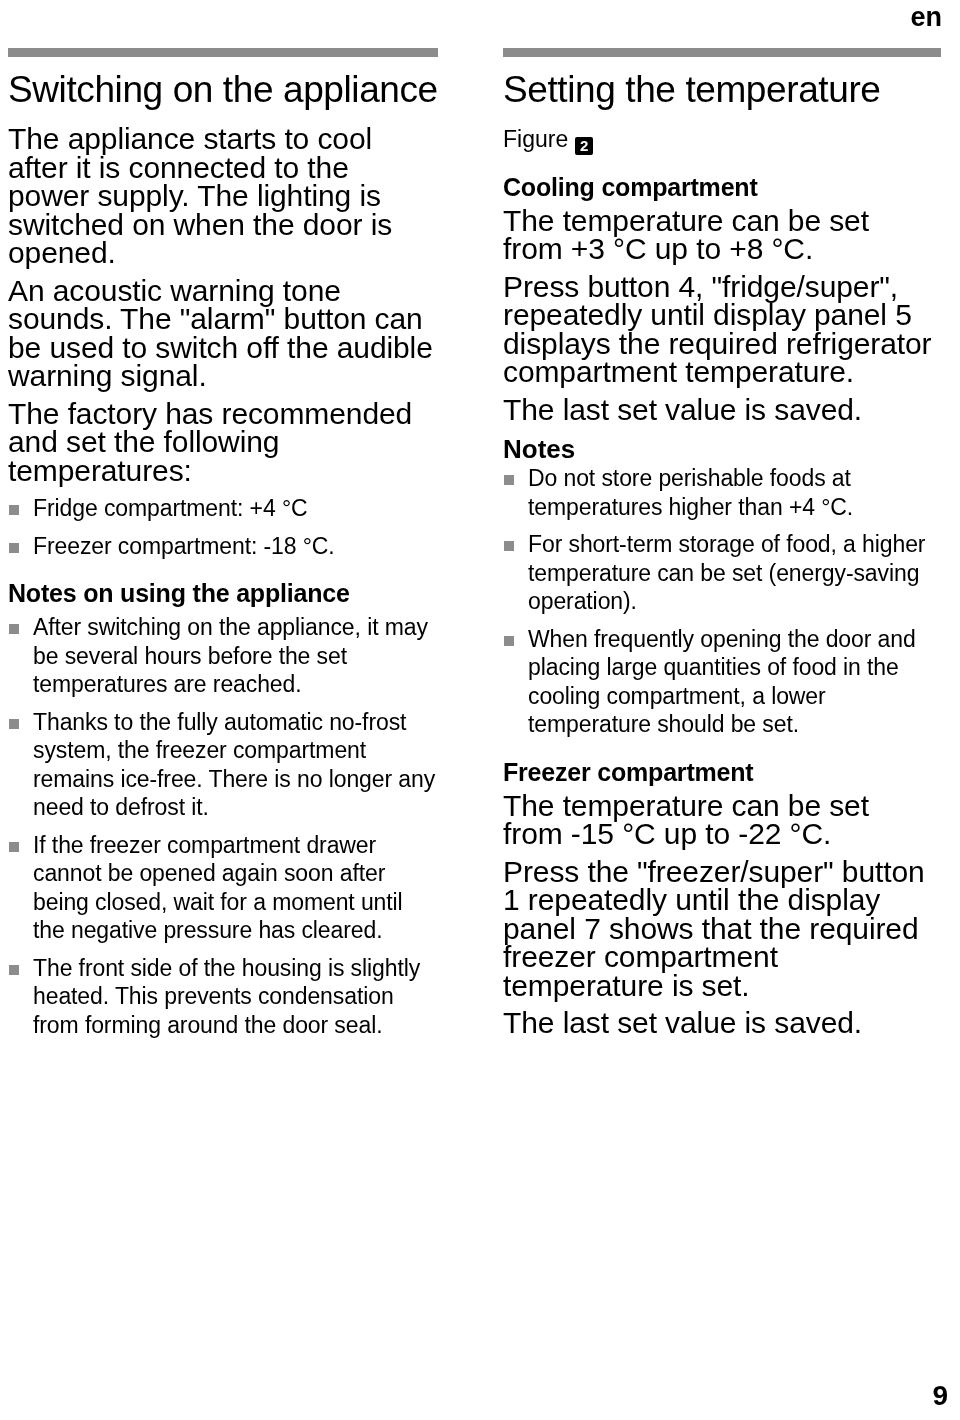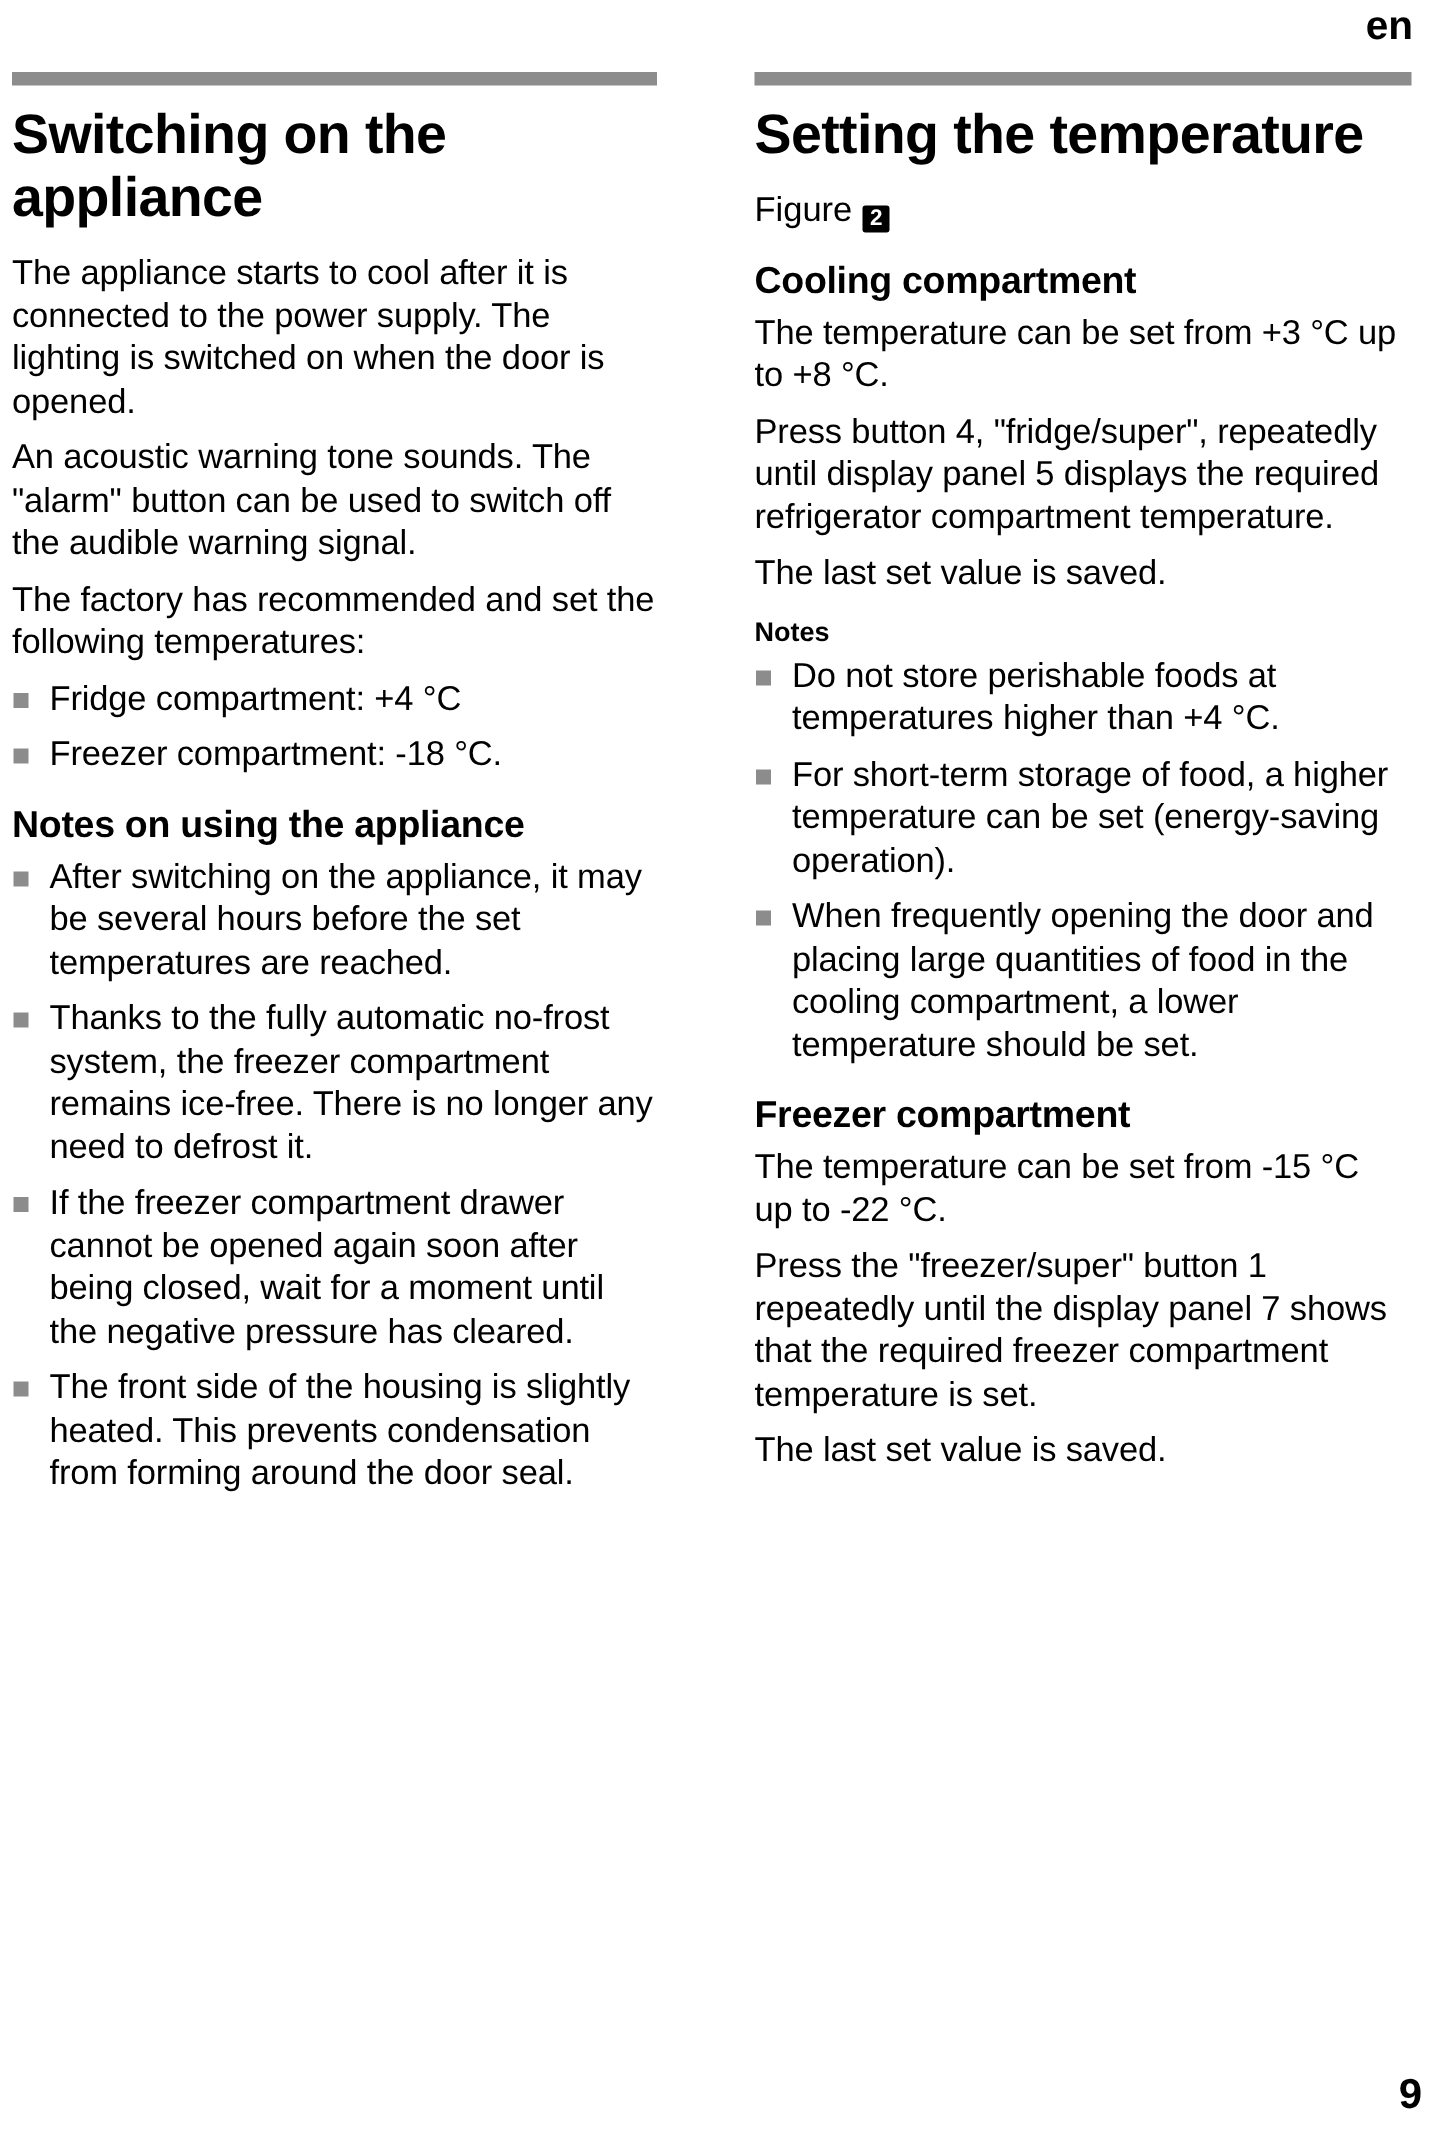--- a/index.html
+++ b/index.html
@@ -50,40 +50,40 @@
     height: 9px;
     background: #8c8c8c;
     margin: 0 0 12px 0;
     width: 430px;
   }
   .col-right .rule { width: 438px; }
 
   
   h1.chapter {
     font-size: 37px;
-    font-weight: bold;
+    font-weight: normal;
     line-height: 42px;
     margin: 12px 0 14px 0;
     letter-spacing: -0.4px;
   }
   h2.section {
     font-size: 25px;
     font-weight: bold;
     line-height: 30px;
     margin: 18px 0 5px 0;
     letter-spacing: -0.2px;
   }
   h3.notes-head {
-    font-size: 18px;
+    font-size: 26px;
     font-weight: bold;
     line-height: 26px;
     margin: 12px 0 2px 0;
   }
   p.body {
-    font-size: 23px;
+    font-size: 30px;
     line-height: 28.5px;
     margin: 0 0 9px 0;
     letter-spacing: -0.1px;
   }
   p.figure-line {
     font-size: 23px;
     line-height: 28.5px;
     margin: 0 0 9px 0;
     display: flex;
     align-items: flex-end;

